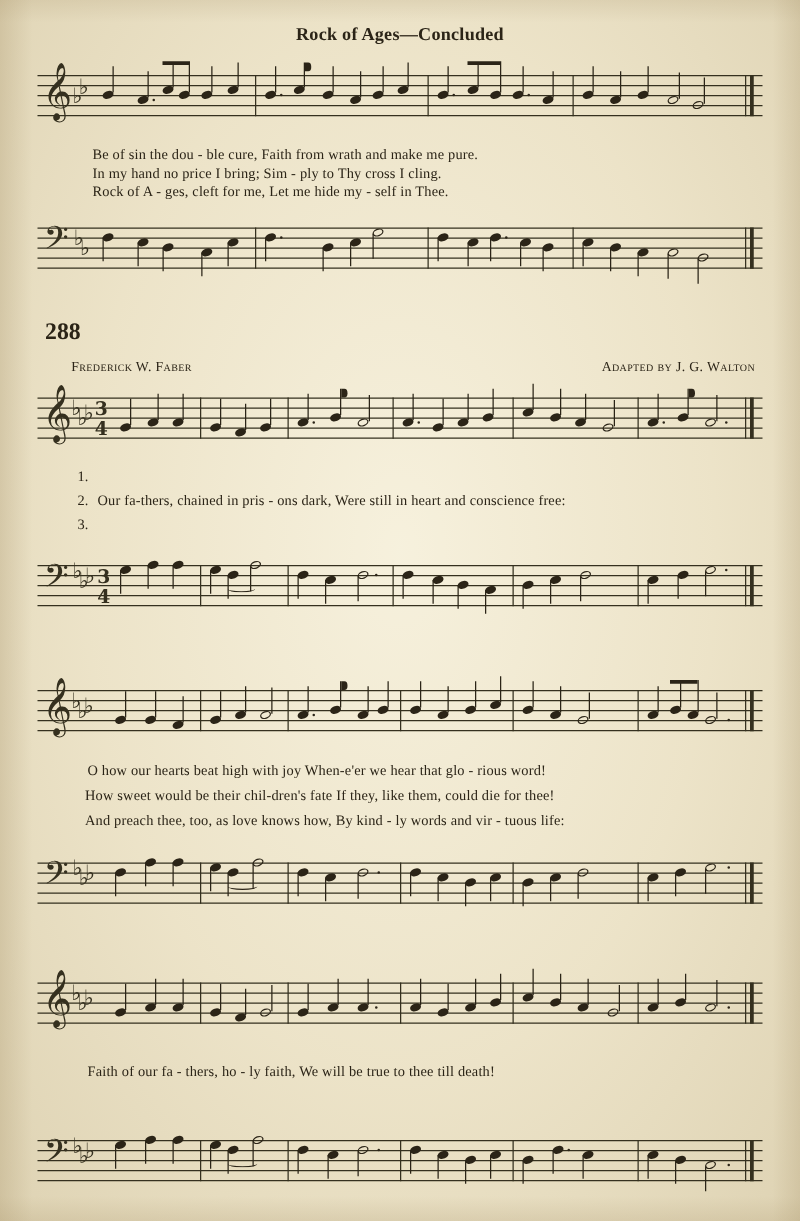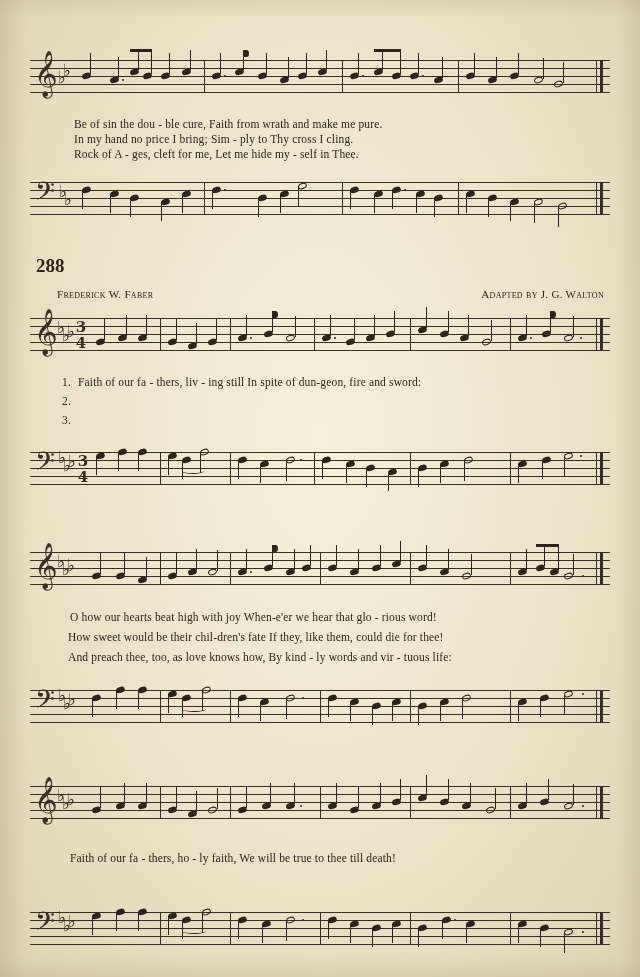--- a/index.html
+++ b/index.html
@@ -197,20 +197,21 @@
     height: 5px;
   }
 </style>
 </head>
 <body>
 
 <div class="page"></div>
 
 <div class="sheet">
 
+  <div class="hdr-continued">Rock of Ages—Concluded</div>
 
   <div class="system" style="left:30px; top:60px; width:580px; height:33px;">
     <div class="staff">
       <div class="line"></div>
         <div class="line"></div>
         <div class="line"></div>
         <div class="line"></div>
         <div class="line"></div>
     </div>
     <div class="clef treble" style="left:4px;">𝄞</div>
@@ -423,22 +424,22 @@
     <div class="nh open" style="left:534px; top:17px;"></div>
       <div class="stem" style="left:543px; top:-2px; height:21px;"></div>
     <div class="dot" style="left:550px; top:19px;"></div>
     <div class="endbar" style="left:566px;">
       <i class="thin"></i>
         <i class="thick"></i>
     </div>
   </div>
 
   <div class="lyric-line" style="left:62px; top:376px;">1.</div>
-  <div class="lyric-line" style="left:78px; top:376px;">Faith  of  our   fa - thers,  liv - ing  still    In spite of  dun-geon,  fire  and sword:</div>
   <div class="lyric-line" style="left:62px; top:395px;">2.</div>
+  <div class="lyric-line" style="left:78px; top:395px;">Our     fa-thers, chained in    pris - ons dark,  Were still in heart  and  conscience free:</div>
   <div class="lyric-line" style="left:62px; top:414px;">3.</div>
 
   <div class="system" style="left:30px; top:452px; width:580px; height:33px;">
     <div class="staff">
       <div class="line"></div>
         <div class="line"></div>
         <div class="line"></div>
         <div class="line"></div>
         <div class="line"></div>
     </div>

